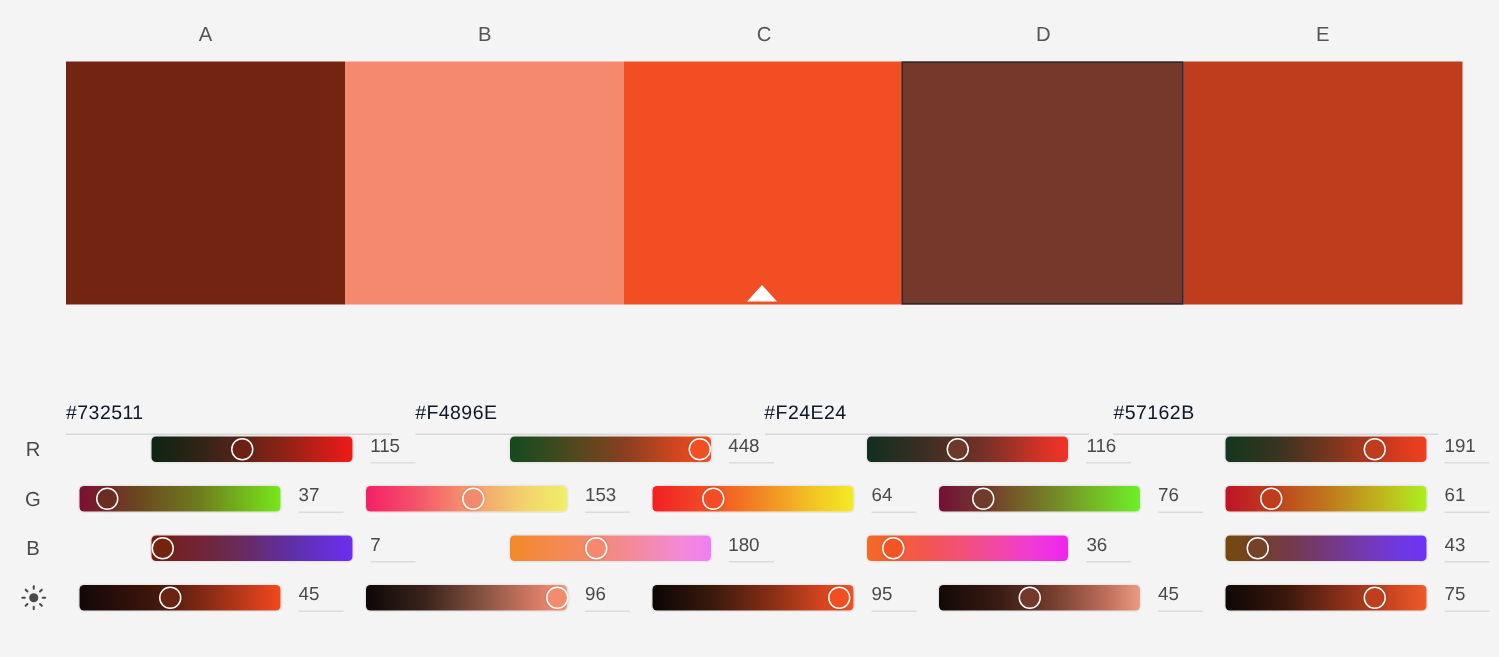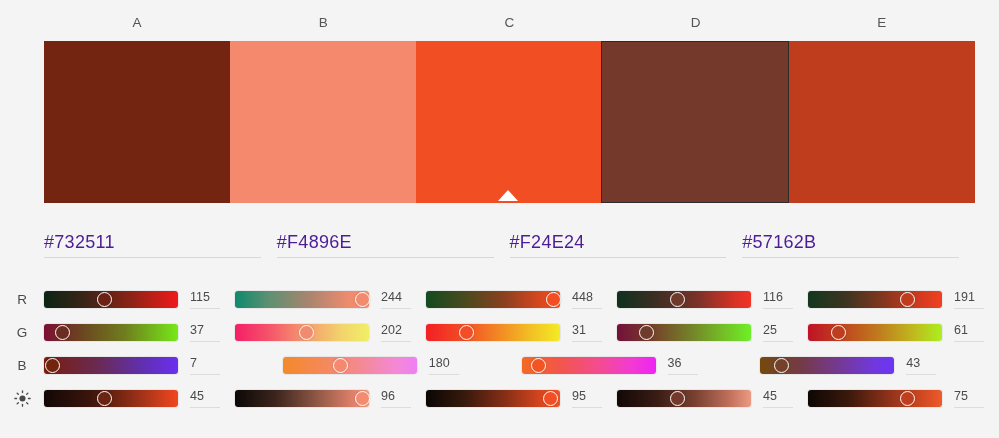--- a/index.html
+++ b/index.html
@@ -73,25 +73,26 @@
     width: 931px;
     height: 34px;
     display: flex;
   }
   .hex-cell {
     flex: 1 1 0;
     padding-right: 16px;
     box-sizing: border-box;
   }
   .hex-value {
-    font-size: 18px;
-    color: #4c1d95;
+    font-size: 13px;
+    color: #0f172a;
     letter-spacing: 0.3px;
     padding-bottom: 6px;
     line-height: 17px;
+    margin-top: 32px;
   }
   .hex-underline {
     height: 1px;
     background: #d8d8d8;
     width: 100%;
   }
 
   
   #sliders {
     position: absolute;
@@ -121,20 +122,21 @@
     height: 17px;
   }
   .slider-cells {
     flex: 1 1 auto;
     display: flex;
   }
   .slider-cell {
     flex: 1 1 0;
     display: flex;
     align-items: center;
+    justify-content: flex-end;
   }
   .track-wrap {
     position: relative;
     width: 134px;
     flex: 0 0 134px;
     height: 17px;
   }
   .track {
     position: absolute;
     left: 0;
@@ -222,30 +224,20 @@
             <div class="track" style="background: linear-gradient(90deg, rgb(13, 36, 19) 0%, rgb(58, 36, 24) 30%, rgb(140, 35, 22) 65%, rgb(240, 26, 26) 100%);"></div>
             <div class="handle" style="left: 45%; background: rgb(109, 33, 20);"></div>
           </div>
           <div class="value-wrap">
             <div class="value-num">115</div>
             <div class="value-underline"></div>
           </div>
         </div>
         <div class="slider-cell">
           <div class="track-wrap">
-            <div class="track" style="background: linear-gradient(90deg, rgb(14, 138, 110) 0%, rgb(93, 144, 114) 25%, rgb(168, 133, 110) 55%, rgb(239, 139, 110) 85%, rgb(247, 138, 108) 100%);"></div>
-            <div class="handle" style="left: 95%; background: rgb(242, 138, 109);"></div>
-          </div>
-          <div class="value-wrap">
-            <div class="value-num">244</div>
-            <div class="value-underline"></div>
-          </div>
-        </div>
-        <div class="slider-cell">
-          <div class="track-wrap">
             <div class="track" style="background: linear-gradient(90deg, rgb(20, 74, 32) 0%, rgb(71, 74, 30) 28%, rgb(138, 64, 32) 58%, rgb(224, 72, 31) 88%, rgb(244, 79, 36) 100%);"></div>
             <div class="handle" style="left: 95%; background: rgb(242, 78, 36);"></div>
           </div>
           <div class="value-wrap">
             <div class="value-num">448</div>
             <div class="value-underline"></div>
           </div>
         </div>
         <div class="slider-cell">
           <div class="track-wrap">
@@ -281,41 +273,41 @@
             <div class="value-num">37</div>
             <div class="value-underline"></div>
           </div>
         </div>
         <div class="slider-cell">
           <div class="track-wrap">
             <div class="track" style="background: linear-gradient(90deg, rgb(244, 31, 102) 0%, rgb(244, 83, 106) 25%, rgb(244, 161, 110) 55%, rgb(242, 212, 108) 80%, rgb(240, 239, 102) 100%);"></div>
             <div class="handle" style="left: 53%; background: rgb(240, 140, 109);"></div>
           </div>
           <div class="value-wrap">
-            <div class="value-num">202</div>
+            <div class="value-num">153</div>
             <div class="value-underline"></div>
           </div>
         </div>
         <div class="slider-cell">
           <div class="track-wrap">
             <div class="track" style="background: linear-gradient(90deg, rgb(242, 31, 36) 0%, rgb(242, 78, 36) 28%, rgb(242, 138, 36) 55%, rgb(242, 192, 36) 78%, rgb(242, 236, 36) 100%);"></div>
             <div class="handle" style="left: 30%; background: rgb(242, 77, 36);"></div>
           </div>
           <div class="value-wrap">
-            <div class="value-num">31</div>
+            <div class="value-num">64</div>
             <div class="value-underline"></div>
           </div>
         </div>
         <div class="slider-cell">
           <div class="track-wrap">
             <div class="track" style="background: linear-gradient(90deg, rgb(116, 15, 58) 0%, rgb(116, 61, 42) 25%, rgb(116, 130, 40) 55%, rgb(116, 192, 38) 80%, rgb(109, 240, 40) 100%);"></div>
             <div class="handle" style="left: 22%; background: rgb(111, 60, 43);"></div>
           </div>
           <div class="value-wrap">
-            <div class="value-num">25</div>
+            <div class="value-num">76</div>
             <div class="value-underline"></div>
           </div>
         </div>
         <div class="slider-cell">
           <div class="track-wrap">
             <div class="track" style="background: linear-gradient(90deg, rgb(191, 18, 40) 0%, rgb(191, 61, 29) 22%, rgb(191, 122, 30) 52%, rgb(191, 188, 30) 80%, rgb(170, 240, 32) 100%);"></div>
             <div class="handle" style="left: 23%; background: rgb(189, 61, 29);"></div>
           </div>
           <div class="value-wrap">
             <div class="value-num">61</div>

